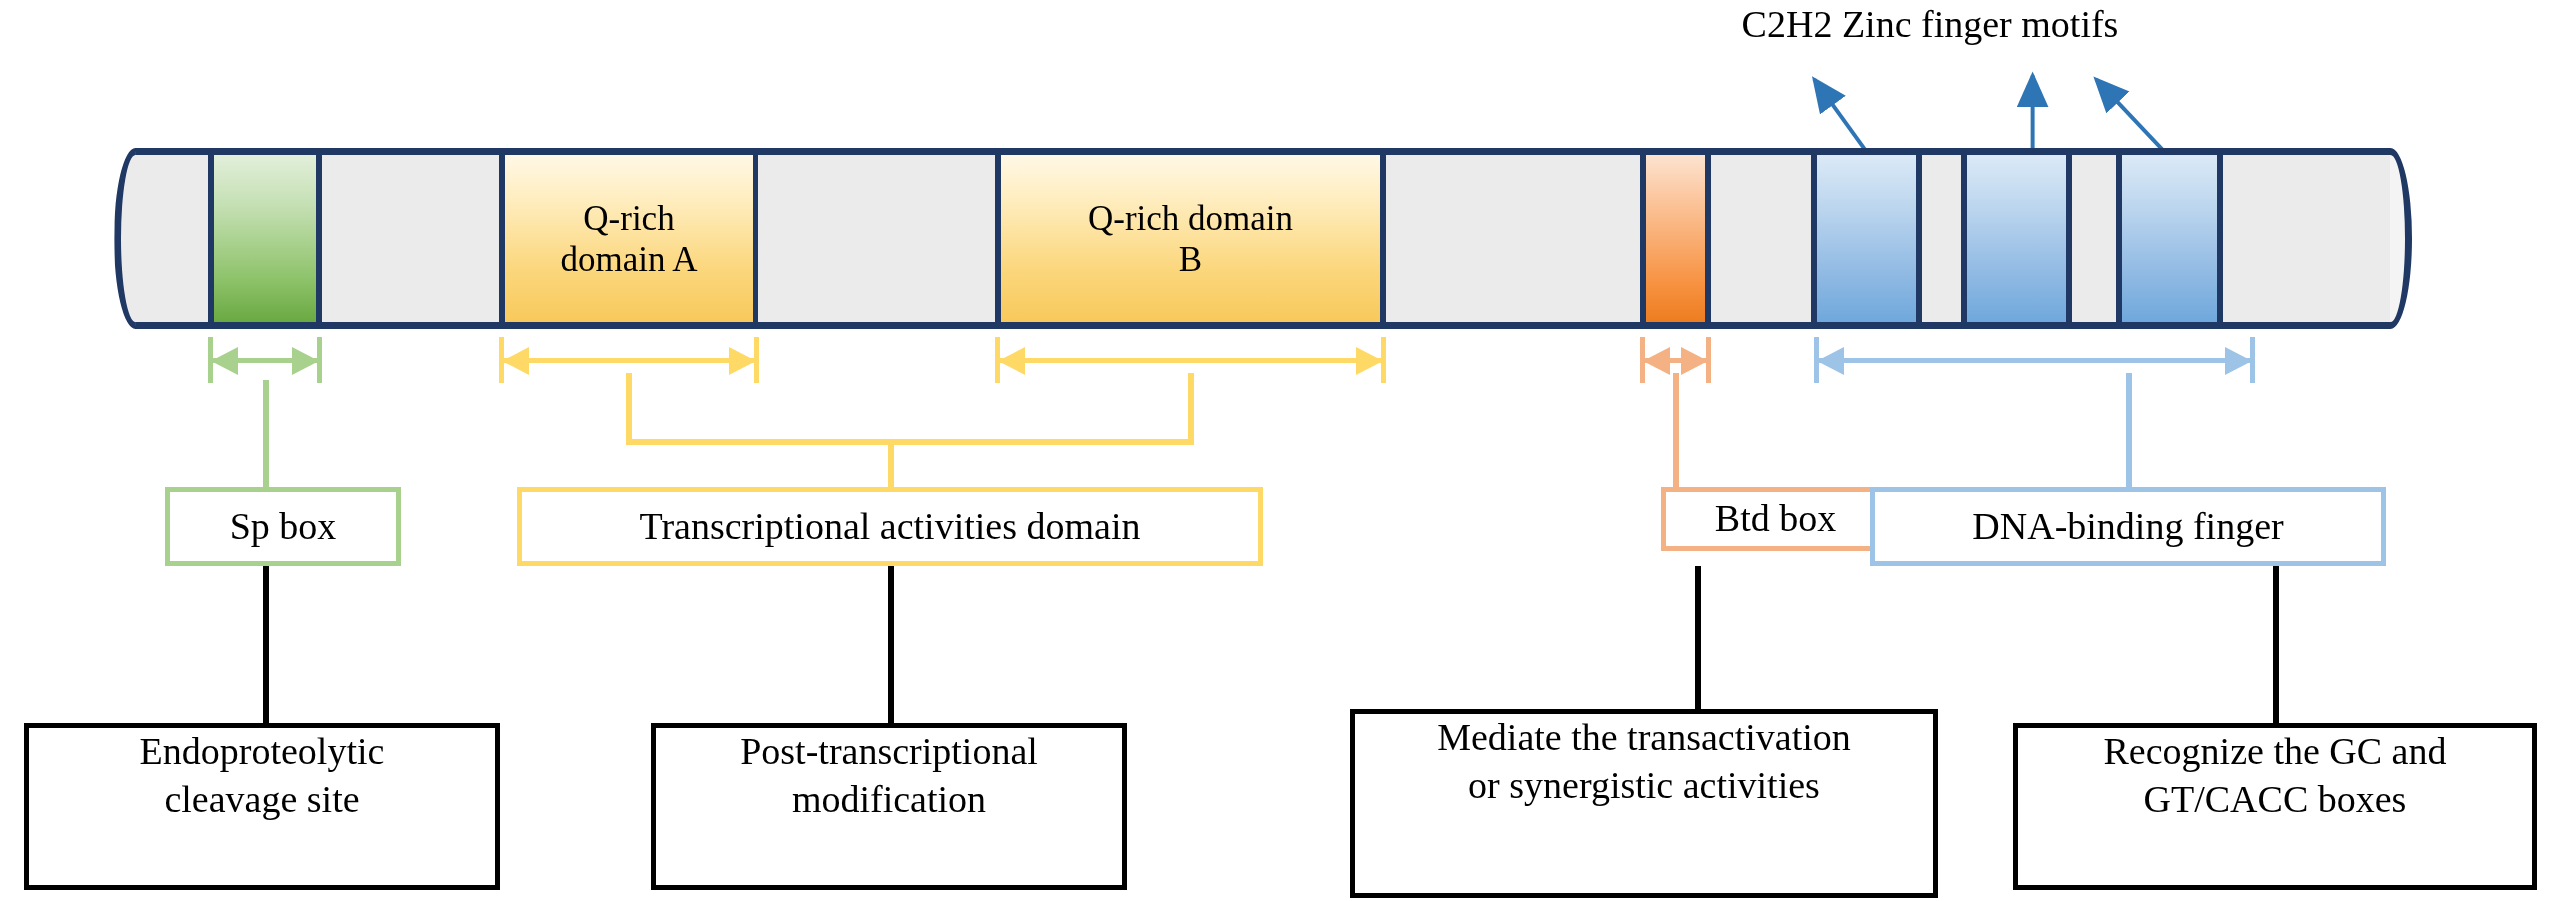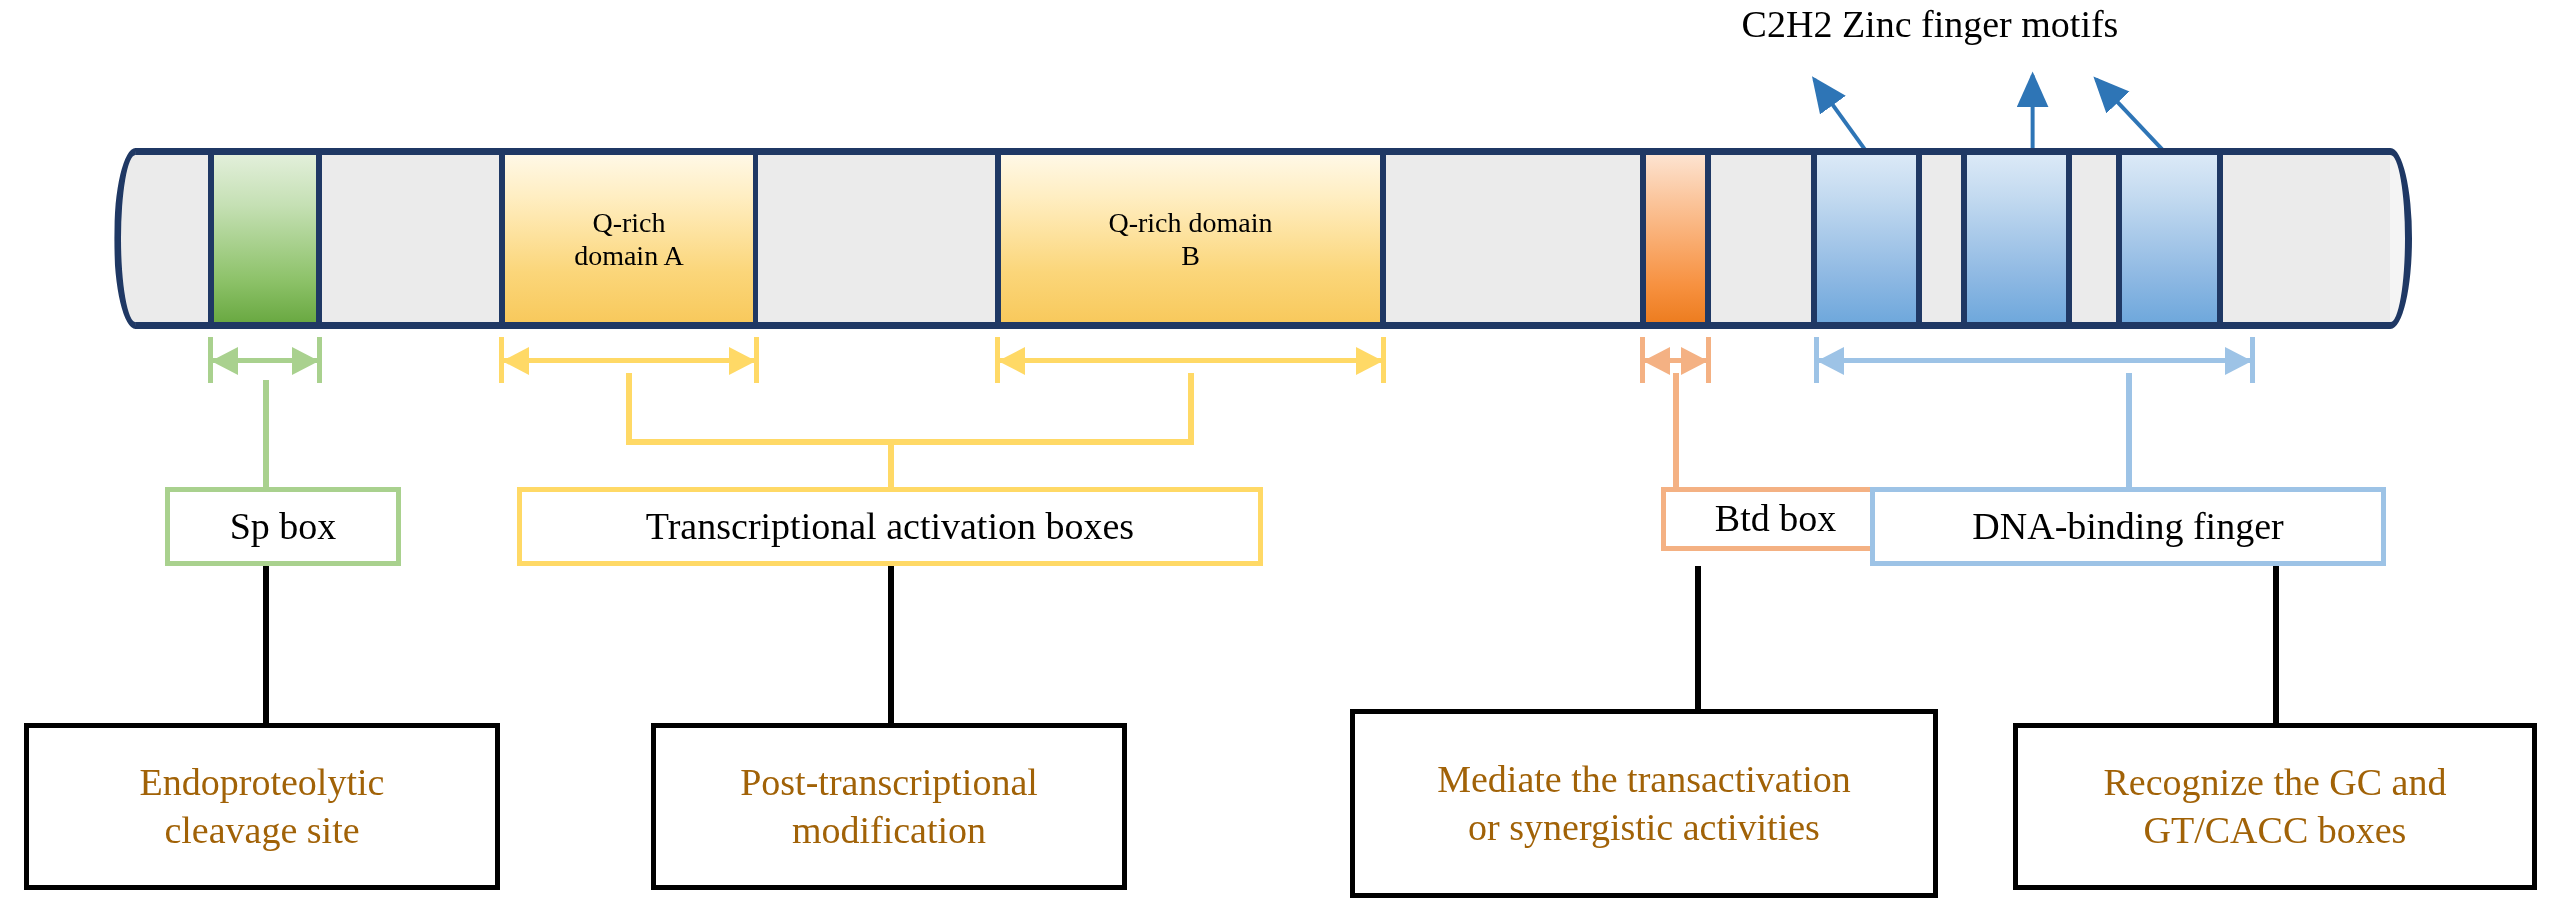--- a/index.html
+++ b/index.html
@@ -68,21 +68,21 @@
   .seg-orange { background: linear-gradient(to bottom, #fde3d0 0%, #fbc49a 28%, #f79140 78%, #ed7d20 100%); }
   .seg-blue   { background: linear-gradient(to bottom, #dbe9f7 0%, #c3daf0 25%, #8fb9e3 72%, #6fa8dc 100%); }
   .seg-gray   { background: #ebebeb; }
 
   .seg-label {
     position: absolute;
     left: 0; right: 0;
     top: 50%;
     transform: translateY(-50%);
     text-align: center;
-    font-size: 28px;
+    font-size: 35px;
     color: #000;
     line-height: 1.18;
   }
 
   
   #c2h2-title {
     position: absolute;
     left: 1628px; top: 1.6px;
     width: 604px;
     text-align: center;
@@ -139,25 +139,25 @@
     line-height: 1.1;
   }
 
   
   .bbox {
     position: absolute;
     box-sizing: border-box;
     background: #ffffff;
     border: 5.6px solid #000000;
     display: flex;
-    align-items: center;
+    align-items: flex-start;
     justify-content: center;
     text-align: center;
     font-size: 38px;
-    color: #a16207;
+    color: #000000;
     line-height: 1.25;
   }
   .black-stem {
     position: absolute;
     width: 6.4px;
     background: #000000;
   }
 
   
   #zf-arrows { position: absolute; left: 0; top: 0; }
@@ -253,21 +253,21 @@
   <div class="vline" style="left:1188px; top:373px; height:71px; background:#ffd966;"></div>
   <div class="hline" style="left:626px; top:439px; width:568px; background:#ffd966;"></div>
   <div class="vline" style="left:888px; top:439px; height:53px; background:#ffd966;"></div>
 
   <div class="vline" style="left:1673px; top:373px; height:119px; background:#f4b183;"></div>
 
   <div class="vline" style="left:2126px; top:373px; height:119px; background:#9dc3e6;"></div>
 
   <div id="domain-labels-host">
       <div class="lbox" style="left: 165px; top: 487px; width: 236px; height: 79px; border-color: rgb(169, 209, 142);">Sp box</div>
-      <div class="lbox" style="left: 517px; top: 487px; width: 746px; height: 79px; border-color: rgb(255, 217, 102);">Transcriptional activation boxes</div>
+      <div class="lbox" style="left: 517px; top: 487px; width: 746px; height: 79px; border-color: rgb(255, 217, 102);">Transcriptional activities domain</div>
       <div class="lbox" style="left: 1661px; top: 487px; width: 229px; height: 64px; border-color: rgb(244, 177, 131);">Btd box</div>
       <div class="lbox" style="left: 1870px; top: 487px; width: 516px; height: 79px; border-color: rgb(157, 195, 230);">DNA-binding finger</div>
     </div>
 
   <div class="black-stem" style="left:263px; top:566px; height:159px;"></div>
   <div class="black-stem" style="left:888px; top:566px; height:159px;"></div>
   <div class="black-stem" style="left:1695px; top:566px; height:159px;"></div>
   <div class="black-stem" style="left:2273px; top:566px; height:159px;"></div>
 
   <div id="desc-boxes-host">

